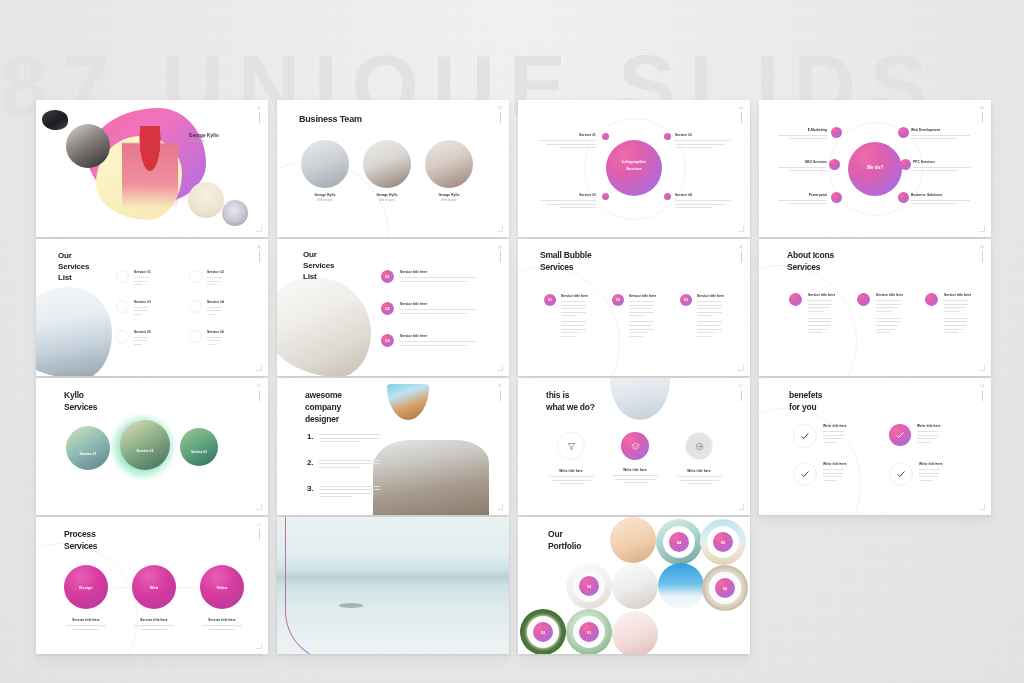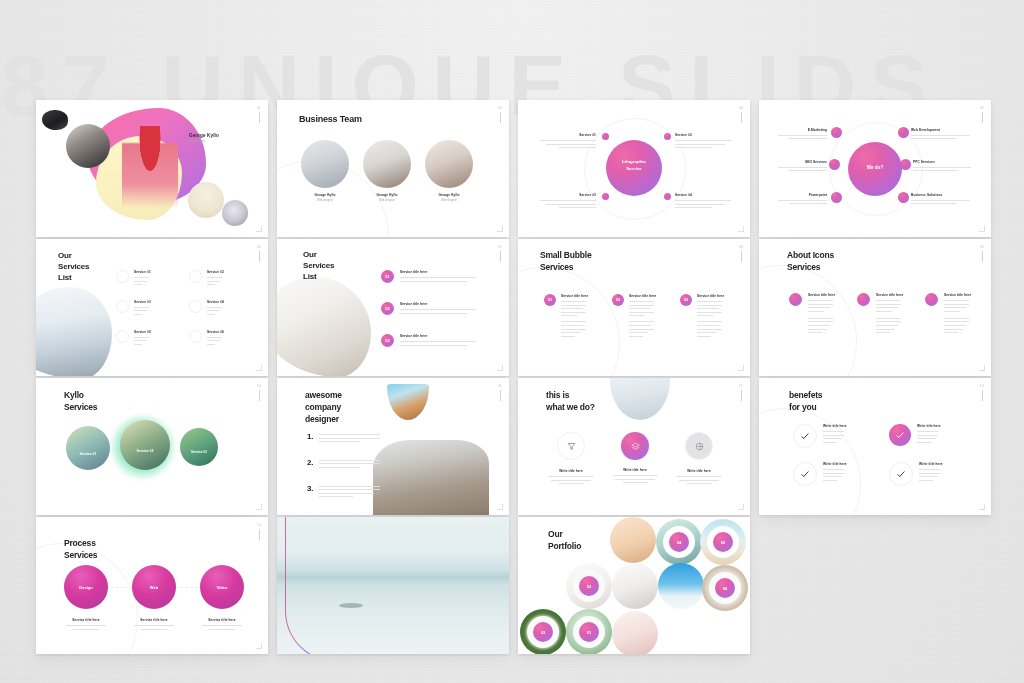--- a/index.html
+++ b/index.html
@@ -728,21 +728,21 @@
             </div>
           </div>
       </div>
     </div>
     <div class="pg"><span>13</span><span class="bar"></span></div>
     <div class="corner"></div>
   </div>
 
   <div class="slide">
     <div class="softring" style="left:-50px;top:26px;width:150px;height:150px;"></div>
-    <div class="ttl" style="position:absolute;left:28px;top:11px;font-size:8.5px;line-height:1.42;margin-top:9px;">
+    <div class="ttl" style="position:absolute;left:28px;top:11px;font-size:8.5px;line-height:1.42;">
       <div>Process</div>
       <div>Services</div>
     </div>
     <div class="dash" style="position:absolute;left:50px;right:50px;top:70px;"></div>
     <div style="position:absolute;left:28px;top:48px;display:flex;gap:24px;">
       <div style="width:44px;text-align:center;position:relative;">
         <div class="bigcircle gr-mag" style="width:44px;height:44px;display:flex;align-items:center;justify-content:center;color:#fff;font-size:4px;font-weight:700;">
             <span>Design</span>
           </div>
         <div class="micro" style="margin-top:9px;">Service title here</div>

